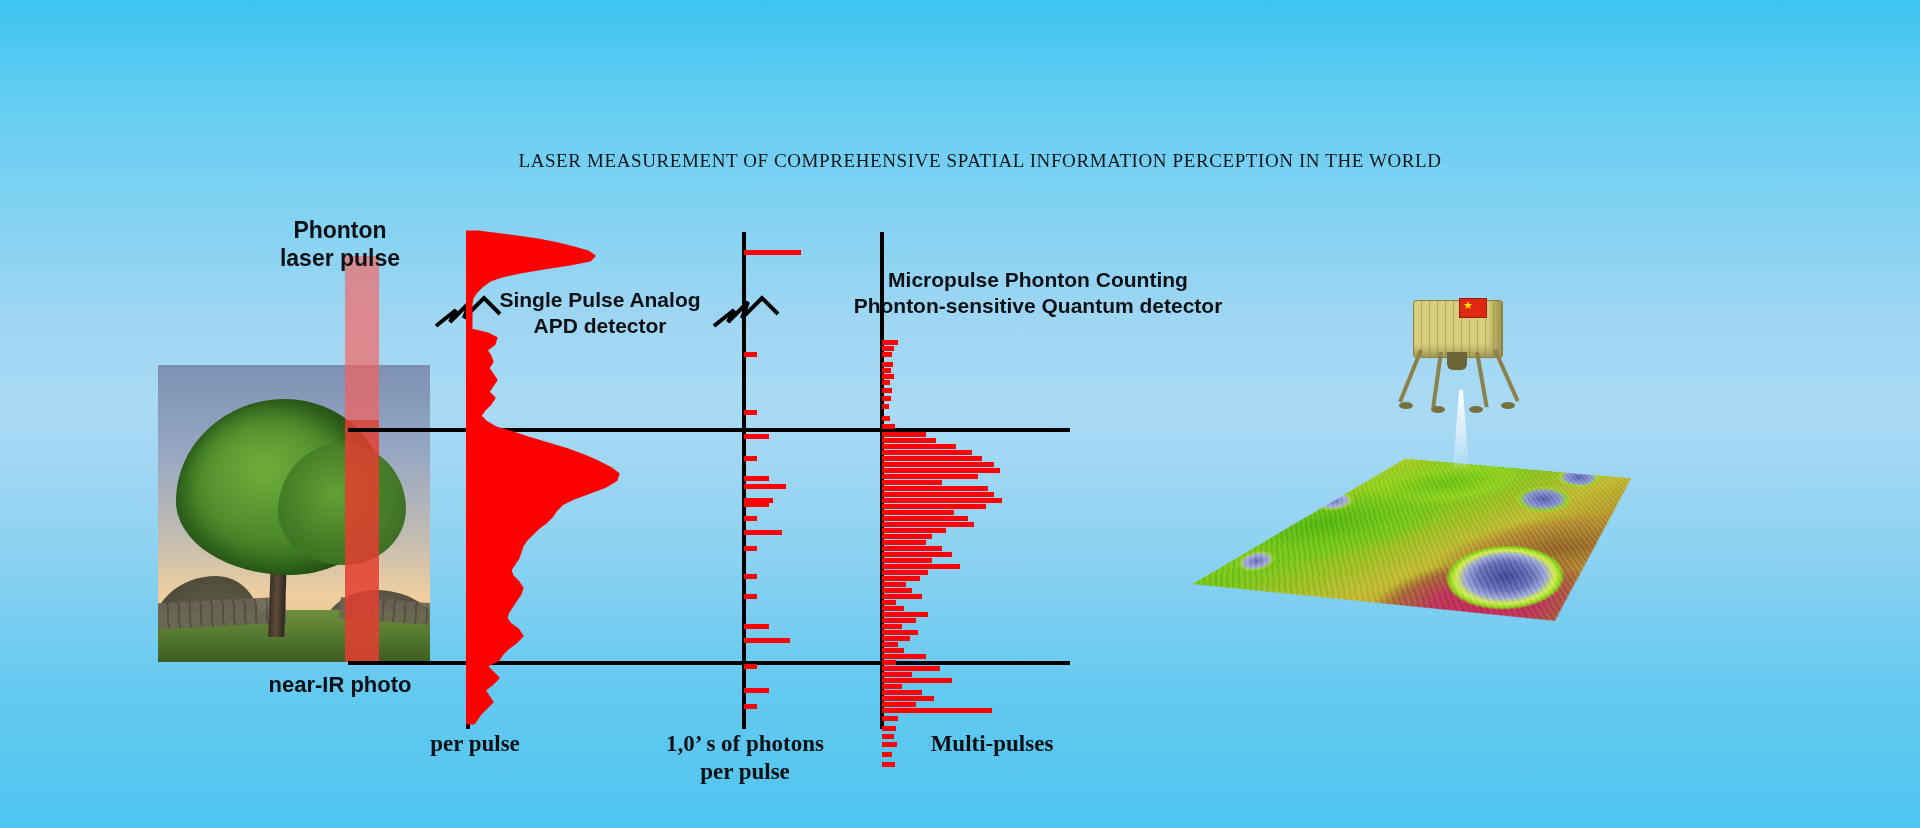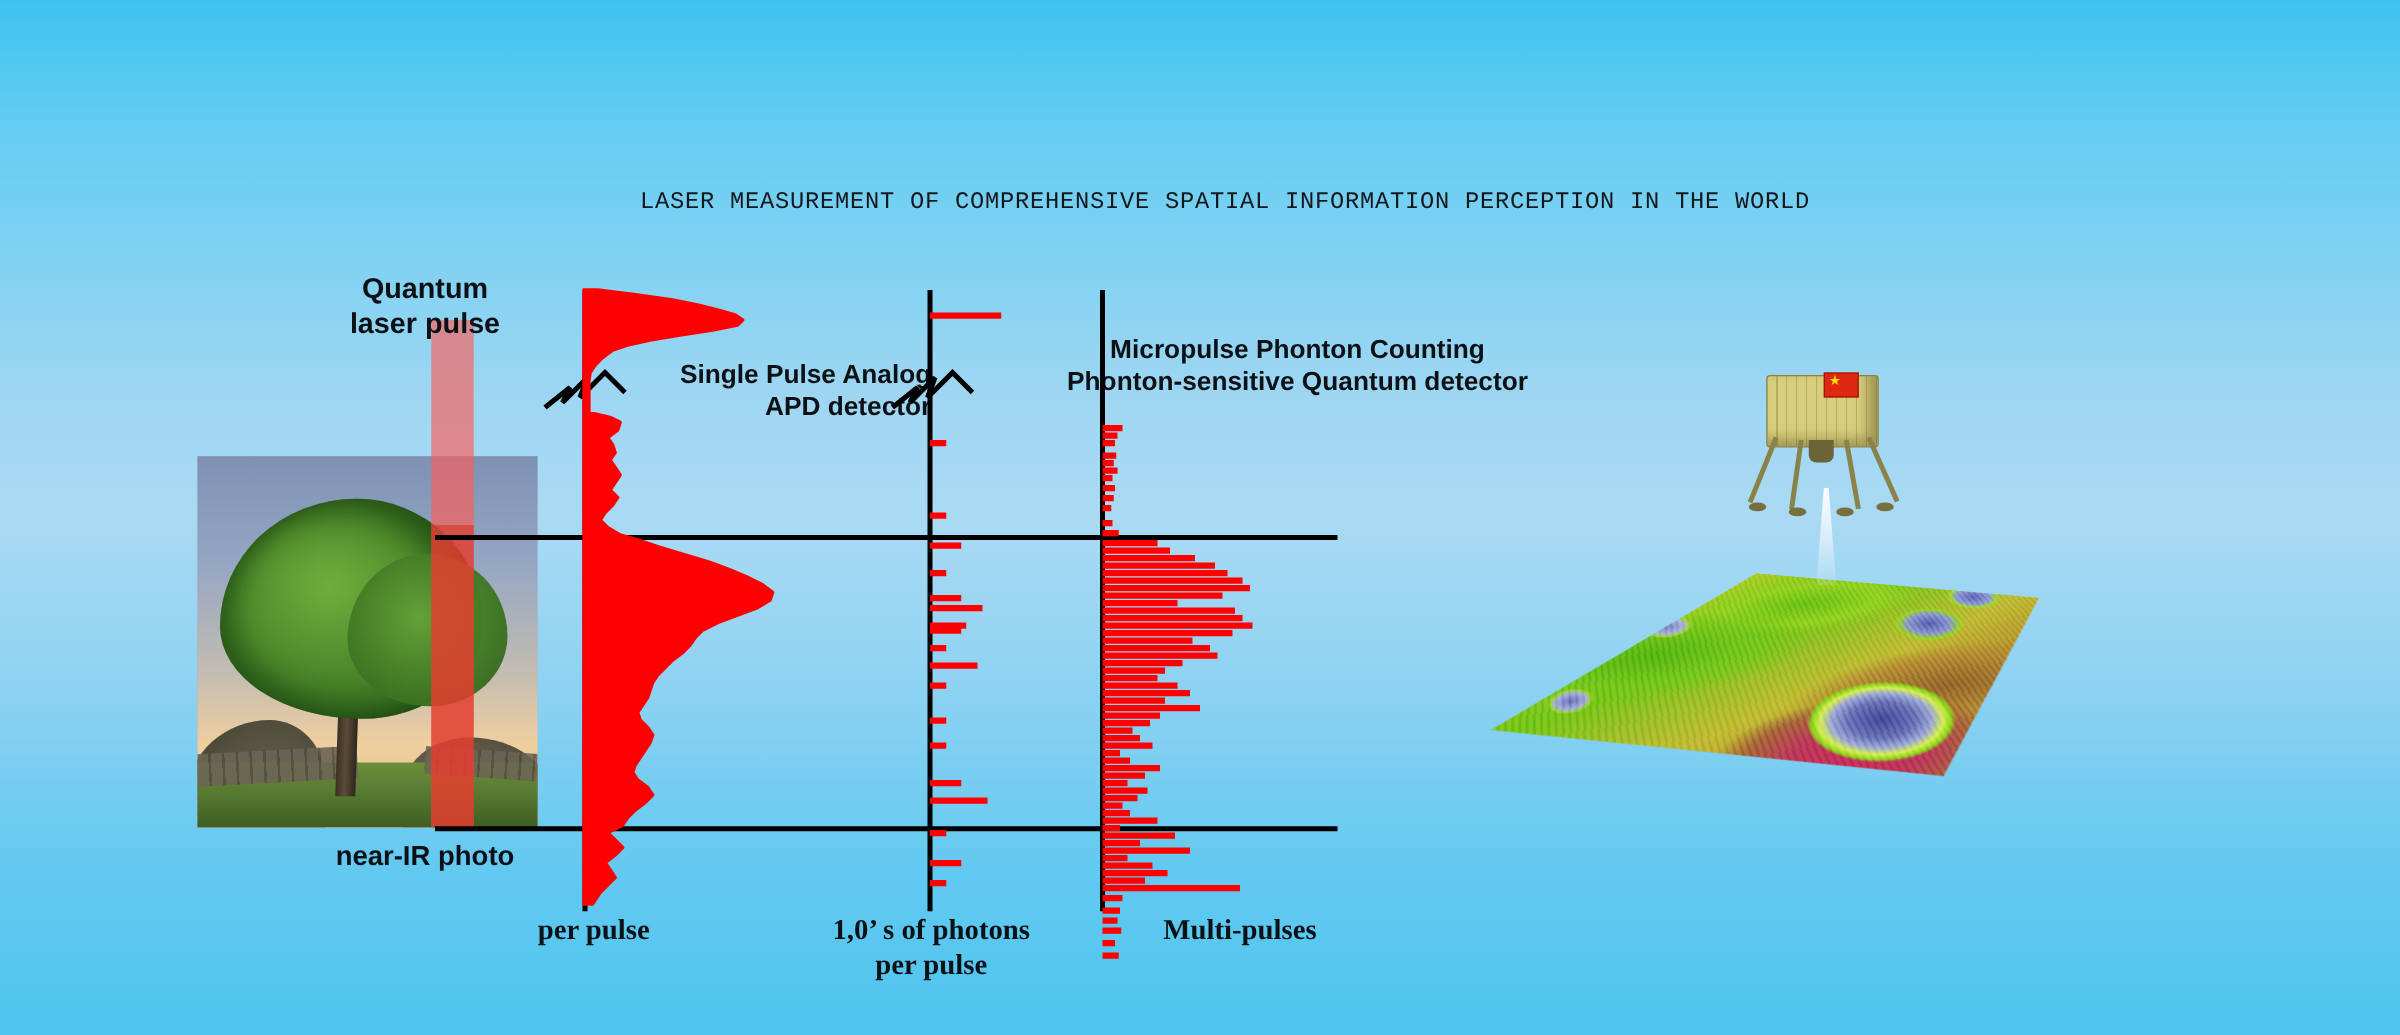--- a/index.html
+++ b/index.html
@@ -13,21 +13,21 @@
 
   
   #title{
     position:absolute;left:0;right:0;top:48px;text-align:center;
     font-size:54px;font-weight:bold;color:#111418;letter-spacing:2px;
     font-family:"DejaVu Sans","Liberation Sans",sans-serif;
   }
   #subtitle{
     position:absolute;left:0;right:0;top:150px;text-align:center;
     font-size:19px;color:#14181c;letter-spacing:.6px;font-weight:400;
-    font-family:Liberation Mono, monospace;
+    font-family:Liberation Serif, serif;
     padding-left:40px;
   }
 
   
   .lbl{position:absolute;font-weight:bold;color:#0d1116;line-height:1.22;text-align:center;}
 
   
   #photo{
     position:absolute;left:158px;top:365px;width:272px;height:297px;
     overflow:hidden;
@@ -144,27 +144,27 @@
     <div class="branch2"></div>
     <div class="trunk"></div>
     <div class="canopy"></div>
     <div class="canopy2"></div>
   </div>
 
   <div id="beam"></div>
   <div id="beam-hit"></div>
 
   <div class="lbl" style="left:235px;top:216px;width:210px;font-size:23px;">
-    <div>Quantum</div>
+    <div>Phonton</div>
     <div>laser pulse</div>
   </div>
 
   <div class="lbl" style="left:220px;top:672px;width:240px;font-size:22px;">near-IR photo</div>
 
-  <div class="lbl" style="left:455px;top:287px;width:290px;font-size:21px;text-align:right;">
+  <div class="lbl" style="left:455px;top:287px;width:290px;font-size:21px;">
     <div>Single Pulse Analog</div>
     <div>APD detector</div>
   </div>
 
   <div class="lbl" style="left:828px;top:267px;width:420px;font-size:21px;">
     <div>Micropulse Phonton Counting</div>
     <div>Phonton-sensitive Quantum detector</div>
   </div>
 
   <div class="axis" style="left:466px;top:232px;height:497px;"></div>

